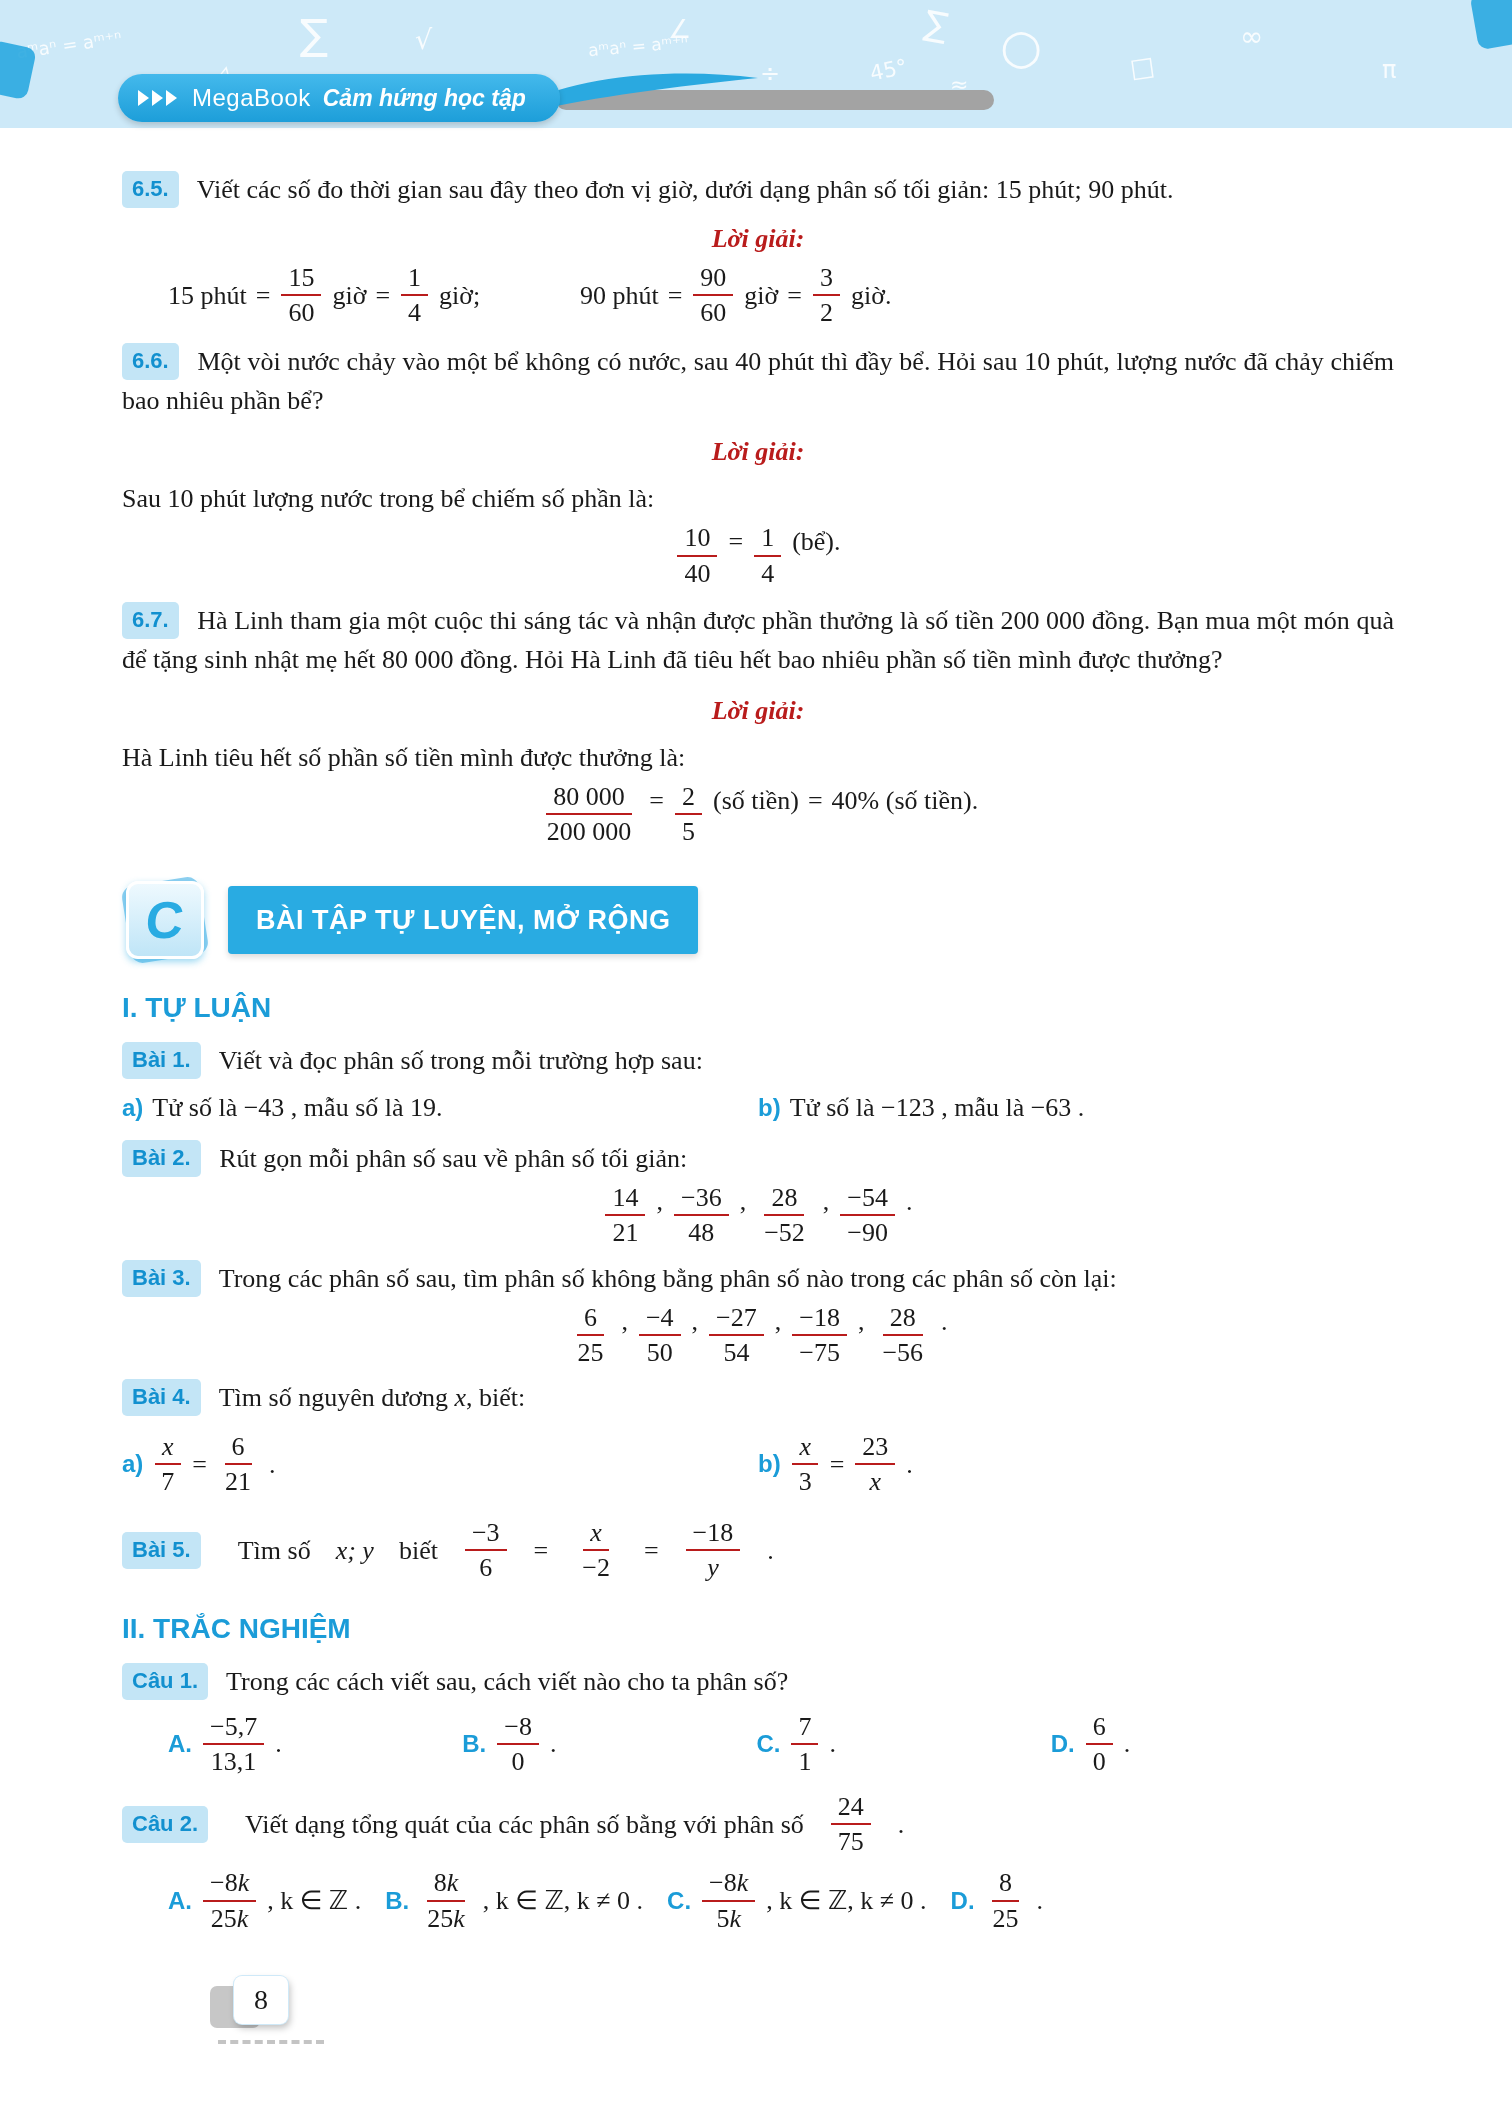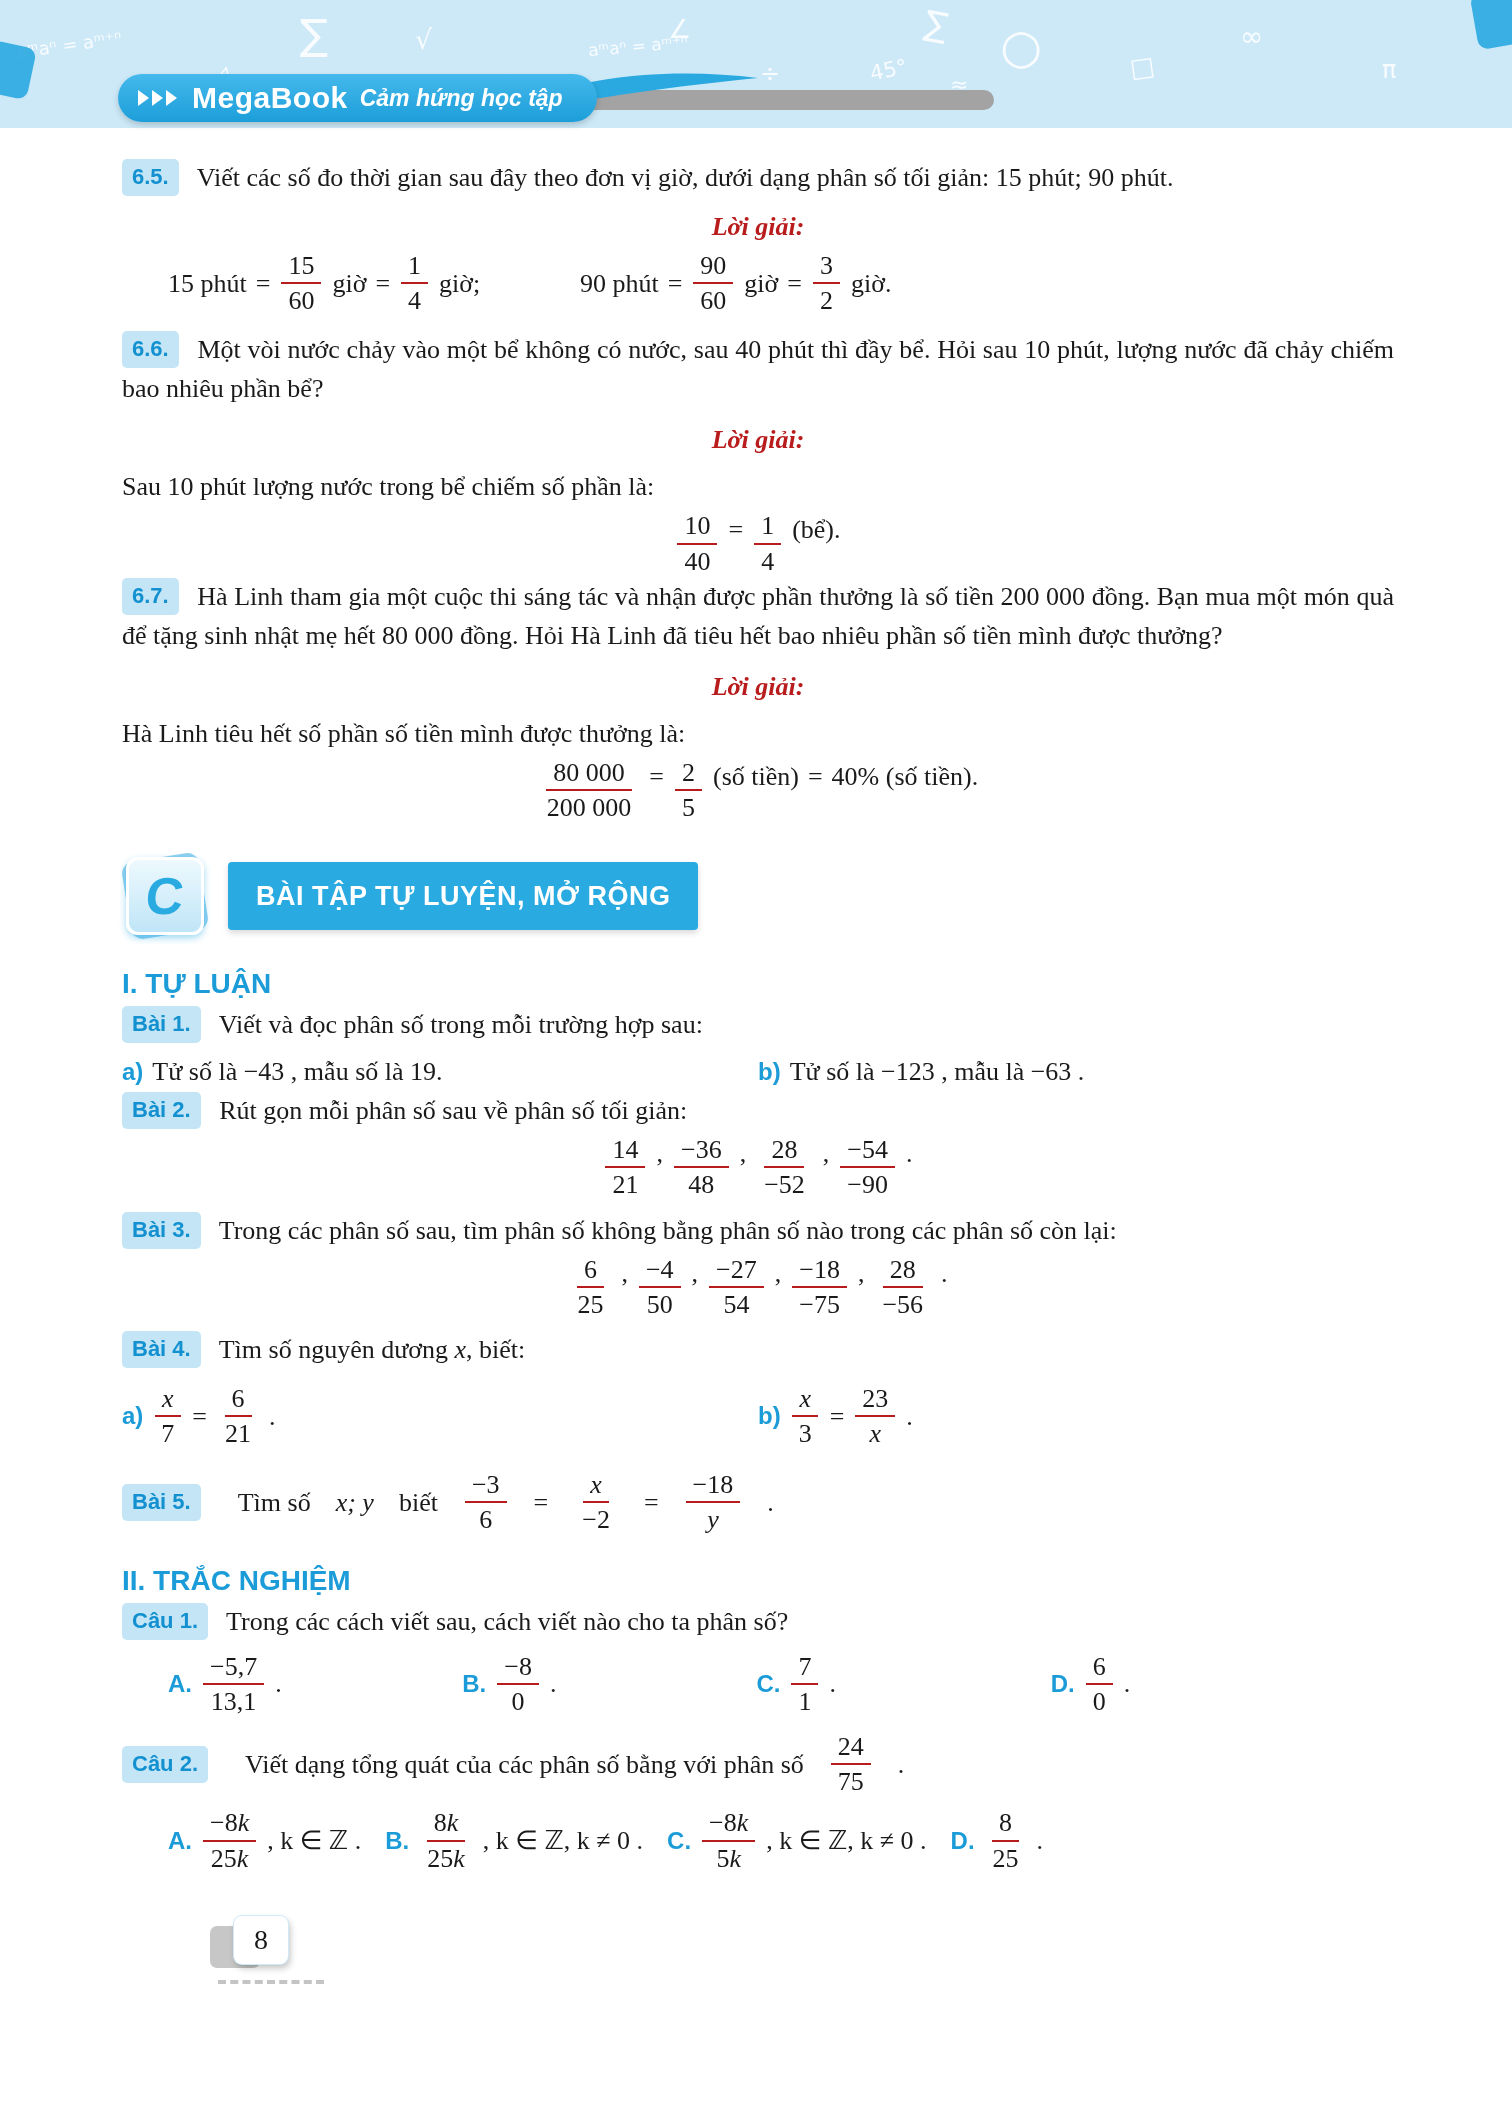--- a/index.html
+++ b/index.html
@@ -17,26 +17,26 @@
   .gray-bar { position:absolute; left:556px; top:90px; width:438px; height:20px; background:#a3a3a3; border-radius:10px; z-index:1; }
   .swoosh { position:absolute; left:520px; top:68px; z-index:2; }
   .logo-pill { position:absolute; left:118px; top:74px; height:48px; z-index:3;
     display:inline-flex; align-items:center; gap:12px; padding:0 34px 0 20px;
     background:linear-gradient(180deg,#44b9ec,#1d9ed9); border-radius:26px;
     box-shadow:0 3px 6px rgba(0,0,0,.18); color:#fff; white-space:nowrap;
     font-family:"Liberation Sans", sans-serif; }
   .chevs { display:inline-flex; align-items:center; }
   .chevs i { display:block; width:0; height:0; border-left:11px solid #ffffff;
     border-top:8px solid transparent; border-bottom:8px solid transparent; margin-right:3px; }
-  .logo-brand { font-size:30px; font-weight:bold; letter-spacing:.5px; }
+  .logo-brand { font-size:24px; font-weight:normal; letter-spacing:.5px; }
   .logo-tag { font-size:23px; font-style:italic; font-weight:bold;text-align:right; }
 
   
   .content { padding:30px 118px 0 122px; font-size:26px; line-height:1.5; }
-  .para { text-align:justify; }
+  .para { margin-top:12px; text-align:justify; }
   .chip { display:inline-block; background:#c3e5f6; color:#1290cf;
     font-family:"Liberation Sans", sans-serif; font-weight:bold; font-size:22px;
     line-height:1; padding:7px 10px 8px; border-radius:5px; margin-right:12px; vertical-align:2px; white-space:nowrap; }
   .sol-label { margin-top:10px; text-align:center; color:#b91c1c; font-weight:bold; font-style:italic; }
 
   .frac { display:inline-flex; flex-direction:column; align-items:center; text-align:center;
     line-height:1.2; vertical-align:middle; margin:0 2px; }
   .frac .num { display:block; padding:0 7px 1px; border-bottom:2px solid #b91c1c; white-space:nowrap; }
   .frac .den { display:block; padding:1px 7px 0; white-space:nowrap; }
   .var { font-style:italic; }

